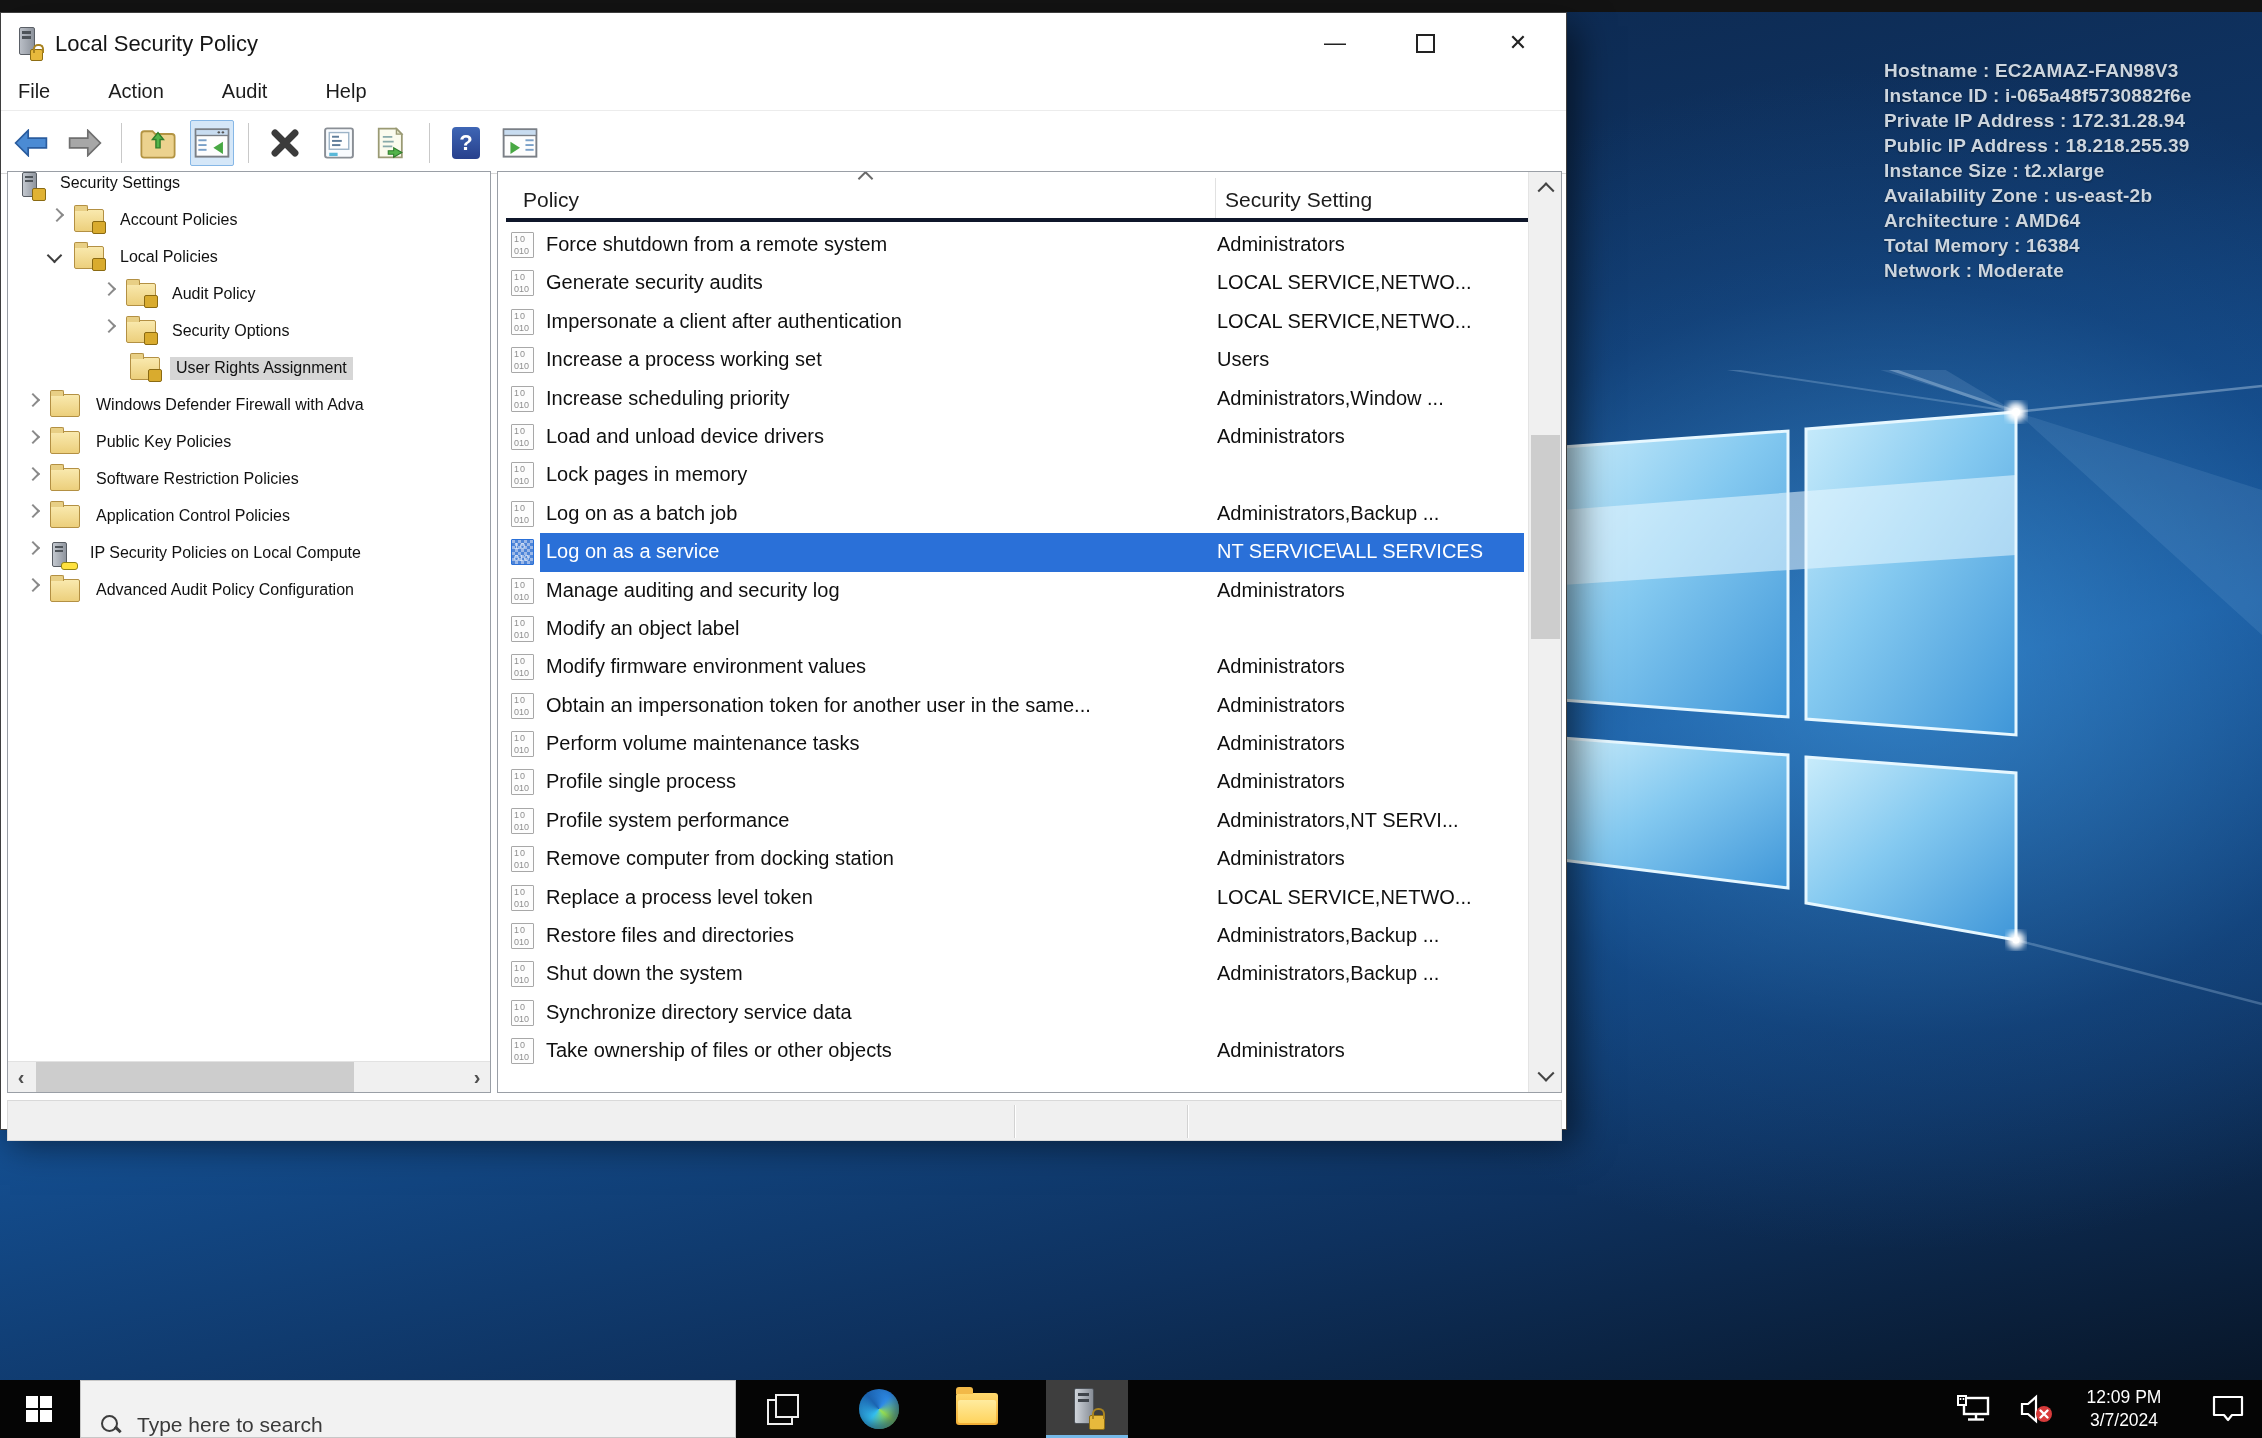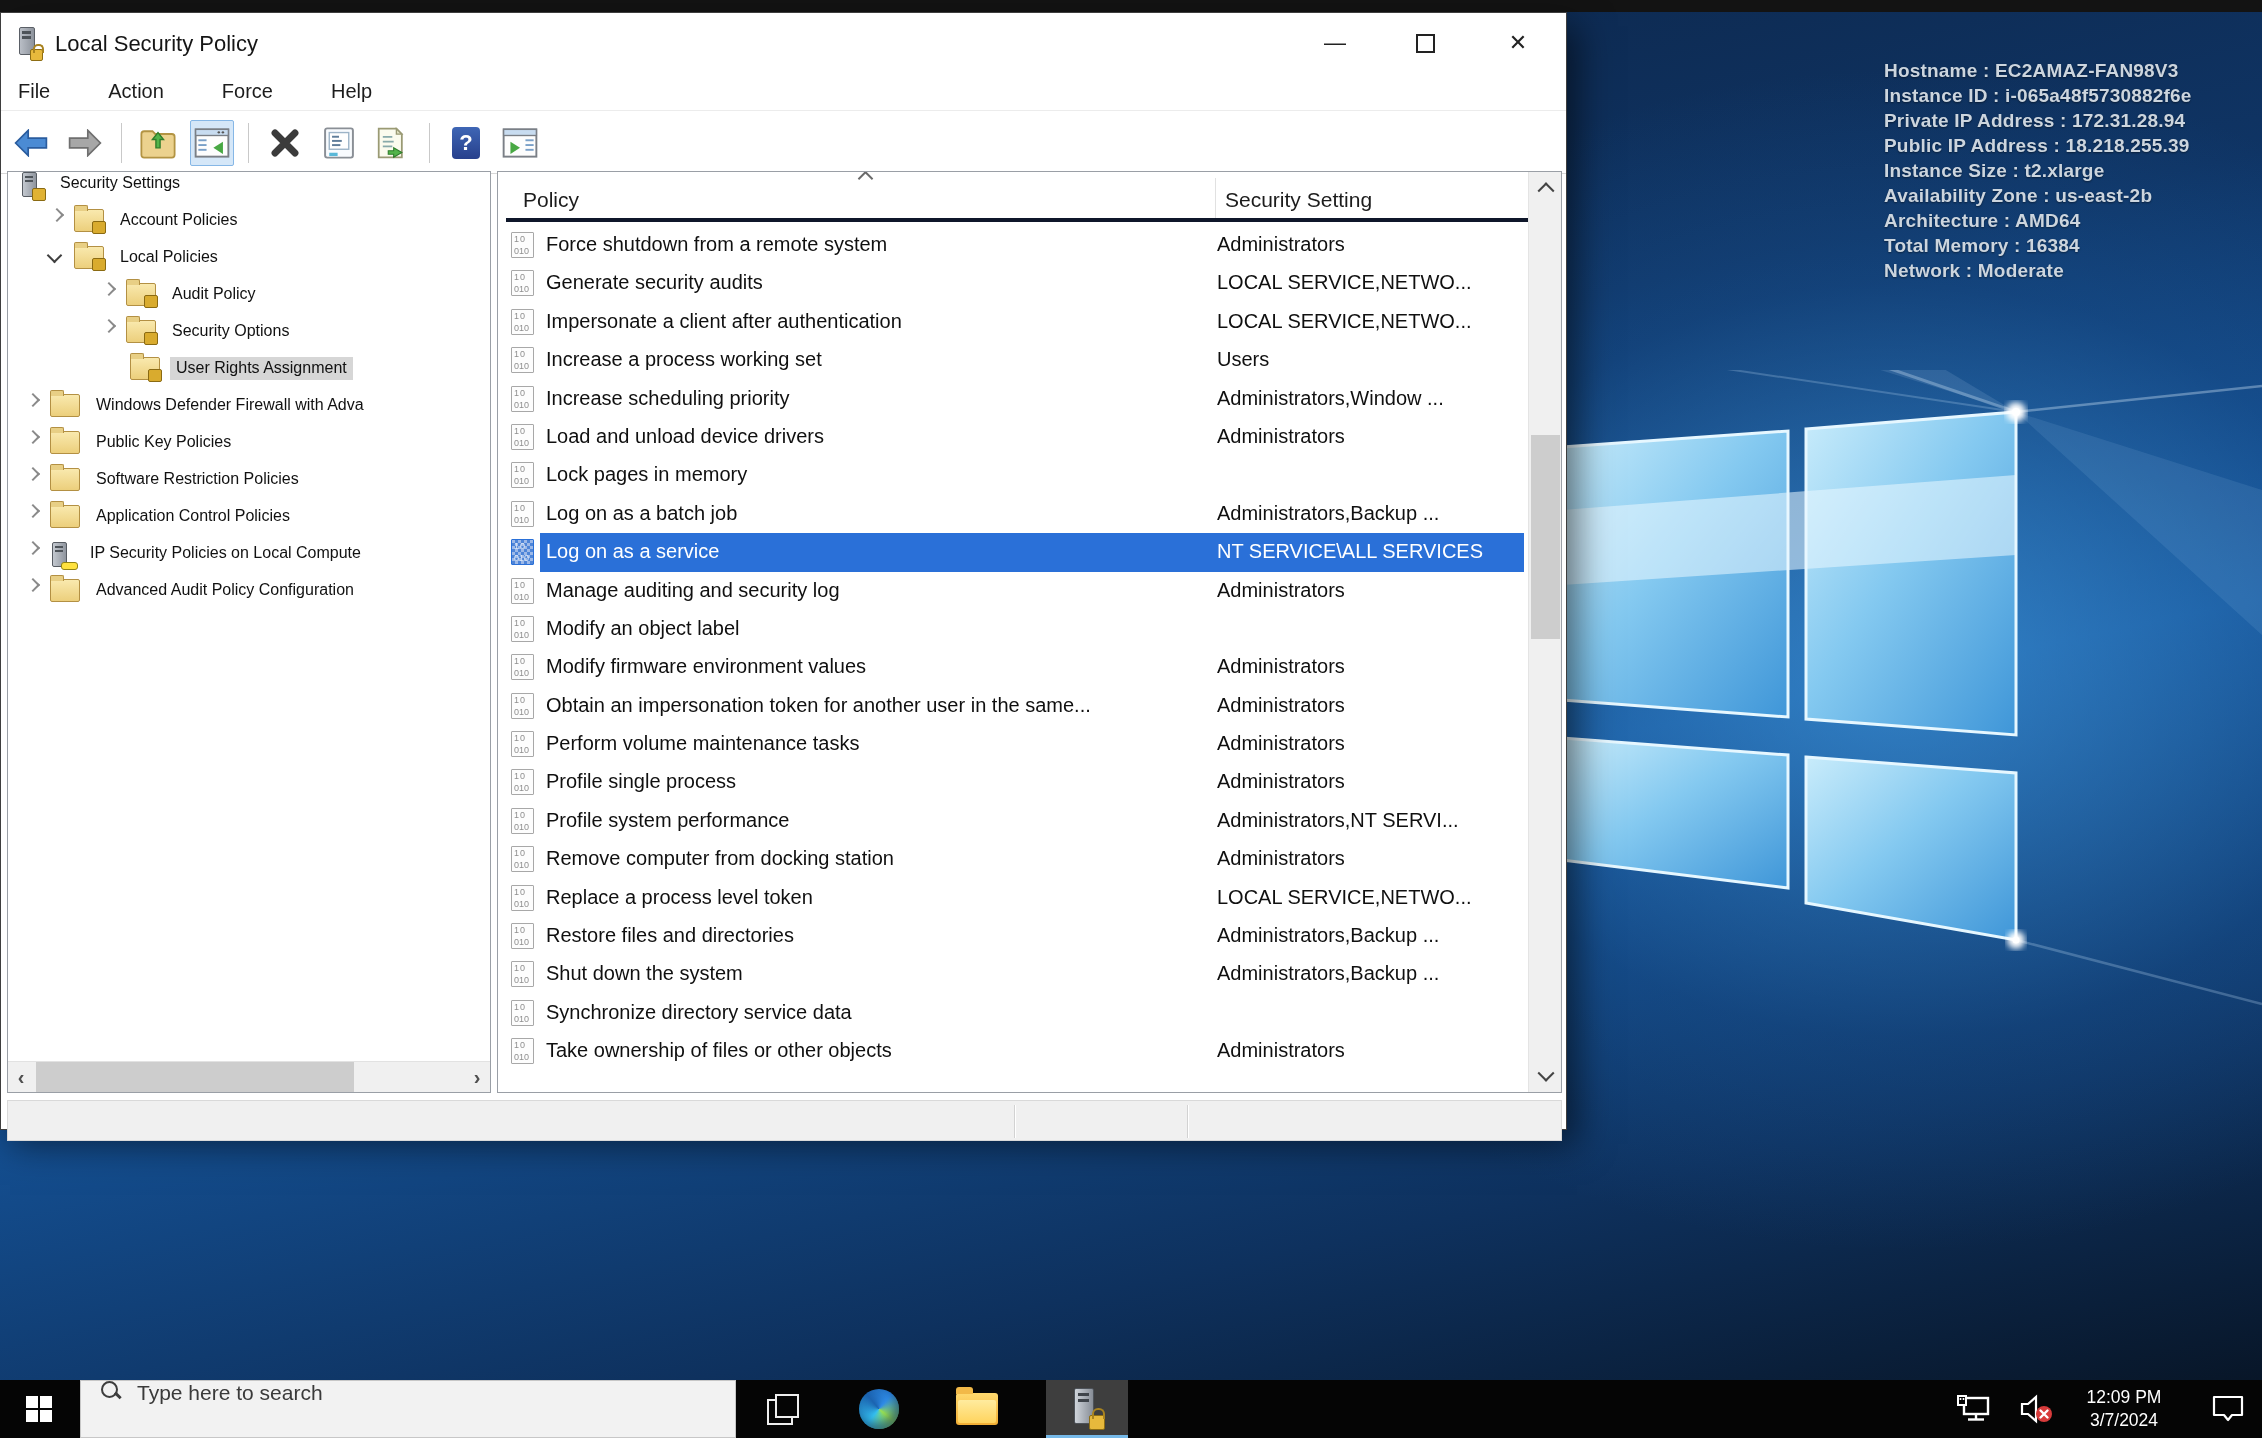--- a/index.html
+++ b/index.html
@@ -115,21 +115,21 @@
                border:1px solid #d9d9d9; }
   .sdiv { position:absolute; top:4px; width:1px; height:33px; background:#d2d2d2; box-shadow:1px 0 0 #fff; }
 
   
   .taskbar { position:absolute; left:0; top:1380px; width:2262px; height:58px; background:#050505; }
   .tb-item { position:absolute; top:0; height:58px; display:flex; align-items:center; justify-content:center; }
   .start { left:0; width:78px; }
   .winlogo { width:26px; height:26px; display:grid; grid-template-columns:12px 12px; grid-template-rows:12px 12px; gap:2px; }
   .winlogo span { background:#fff; }
   .searchbox { position:absolute; left:80px; top:0; width:656px; height:58px; background:#f2f2f2;
-               border:1px solid #c7c7c7; display:flex; align-items:flex-start; }
+               border:1px solid #c7c7c7; display:flex; align-items:flex-end; }
   .mag { position:relative; width:22px; height:22px; margin:0 14px 0 20px; flex:0 0 22px; }
   .mag::before { content:""; position:absolute; left:0; top:0; width:13px; height:13px; border:2.5px solid #3d3d3d; border-radius:50%; }
   .mag::after { content:""; position:absolute; left:13px; top:13px; width:8px; height:2.5px; background:#3d3d3d; transform:rotate(45deg); }
   .searchbox input { border:none; background:transparent; outline:none; font-size:21px; color:#2b2b2b;
                      font-family:"Liberation Sans", sans-serif; width:560px; }
   .searchbox input::placeholder { color:#3a3a3a; opacity:1; }
   .taskview { left:748px; width:68px; }
   .tv-ic { position:relative; width:30px; height:30px; }
   .tv-ic::before { content:""; position:absolute; left:0; top:5px; width:22px; height:22px; border:2px solid #eee; }
   .tv-ic::after { content:""; position:absolute; left:8px; top:0; width:20px; height:20px; border:2px solid #eee; background:#050505; }
@@ -221,21 +221,21 @@
       <div class="winbtn btn-min">—</div>
       <div class="winbtn btn-max">
           <div class="maxglyph"></div>
         </div>
       <div class="winbtn btn-close">✕</div>
     </div>
 
     <div class="menubar">
       <div class="menu-item">File</div>
       <div class="menu-item">Action</div>
-      <div class="menu-item">Force</div>
+      <div class="menu-item">Audit</div>
       <div class="menu-item">Help</div>
     </div>
 
     <div class="toolbar">
       <div class="tbtn">
         <svg class="svg-ic" width="34" height="28" viewBox="0 0 24 20">
           <path d="M10 1 L1 10 L10 19 L10 13.5 L23 13.5 L23 6.5 L10 6.5 Z" fill="#4b8bd4" stroke="#2a5c9e" stroke-width="1.2"></path>
           </svg>
       </div>
       <div class="tbtn">

